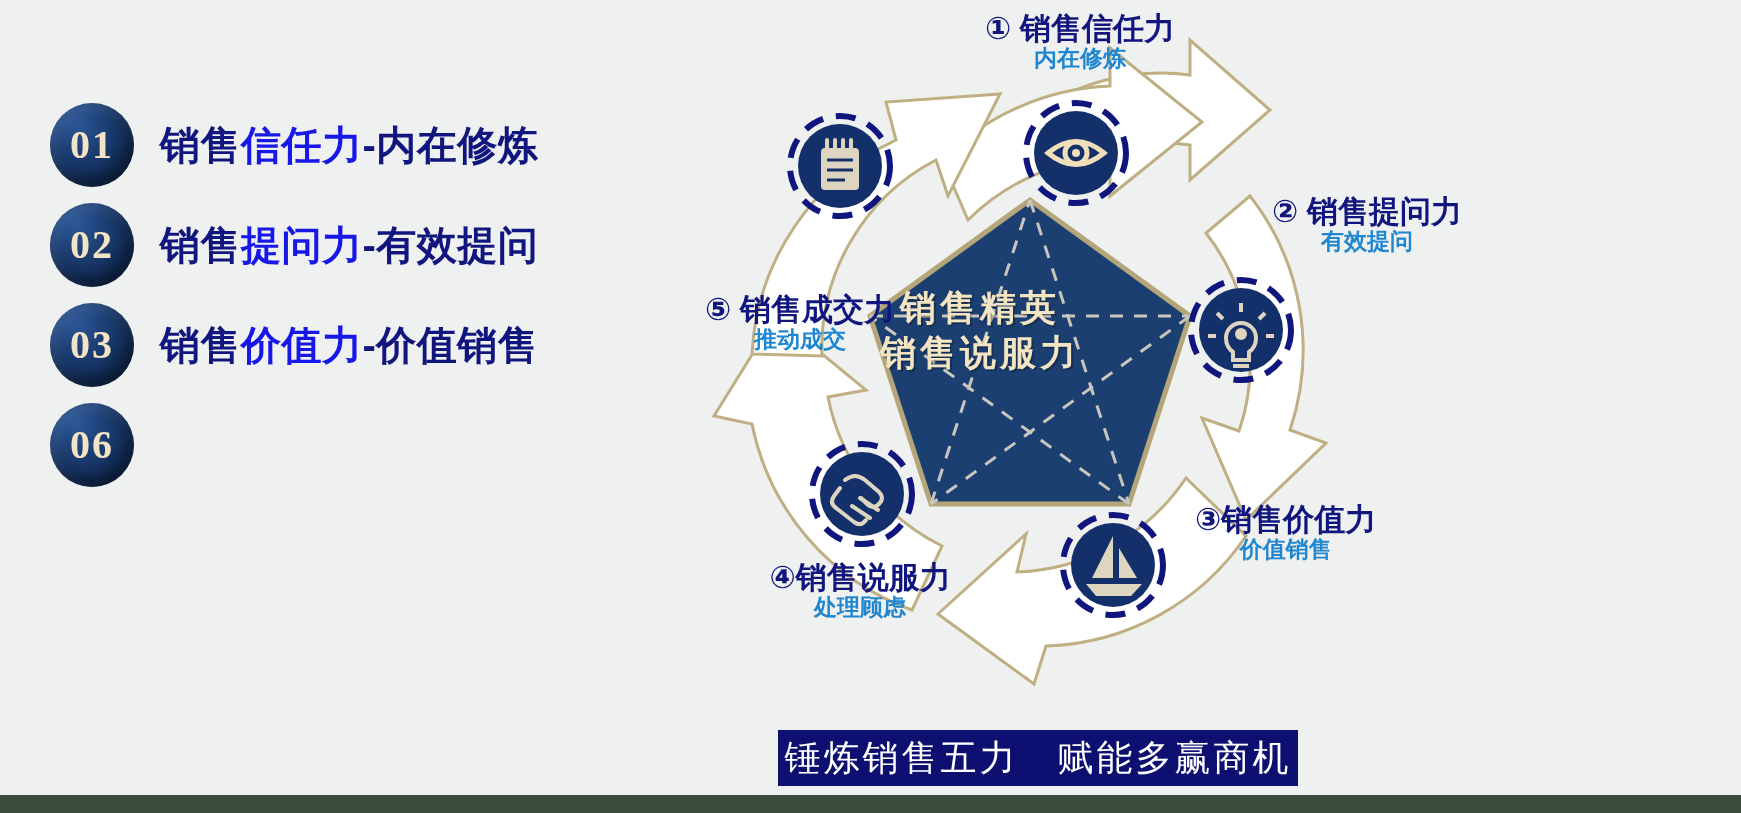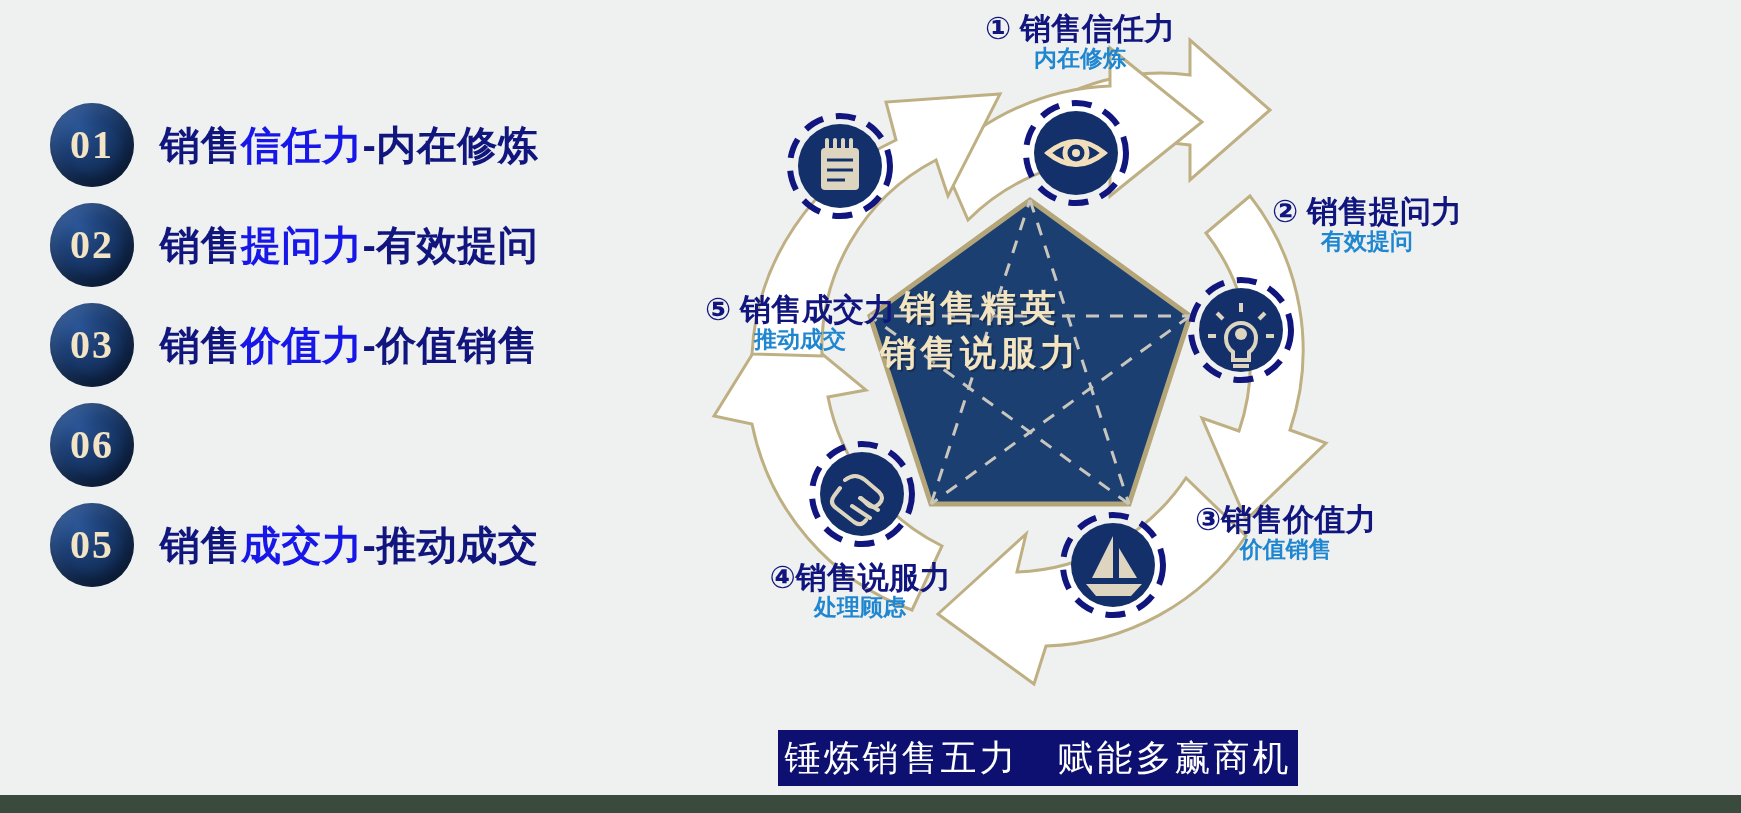--- a/index.html
+++ b/index.html
@@ -111,28 +111,20 @@
         <span>销售</span><span class="hl">价值力</span><span class="dash">-</span><span>价值销售</span>
       </div>
     </div>
 
     <div class="list-row">
       <div class="badge">
         <span>06</span>
       </div>
     </div>
 
-    <div class="list-row">
-      <div class="badge">
-        <span>05</span>
-      </div>
-      <div class="row-text">
-        <span>销售</span><span class="hl">成交力</span><span class="dash">-</span><span>推动成交</span>
-      </div>
-    </div>
 
   </div>
 
   <div class="diagram">
 
     <svg width="1051" height="760" viewBox="0 0 1051 760">
       <defs>
 
         <g id="defs-holder"></g>
       </defs>

